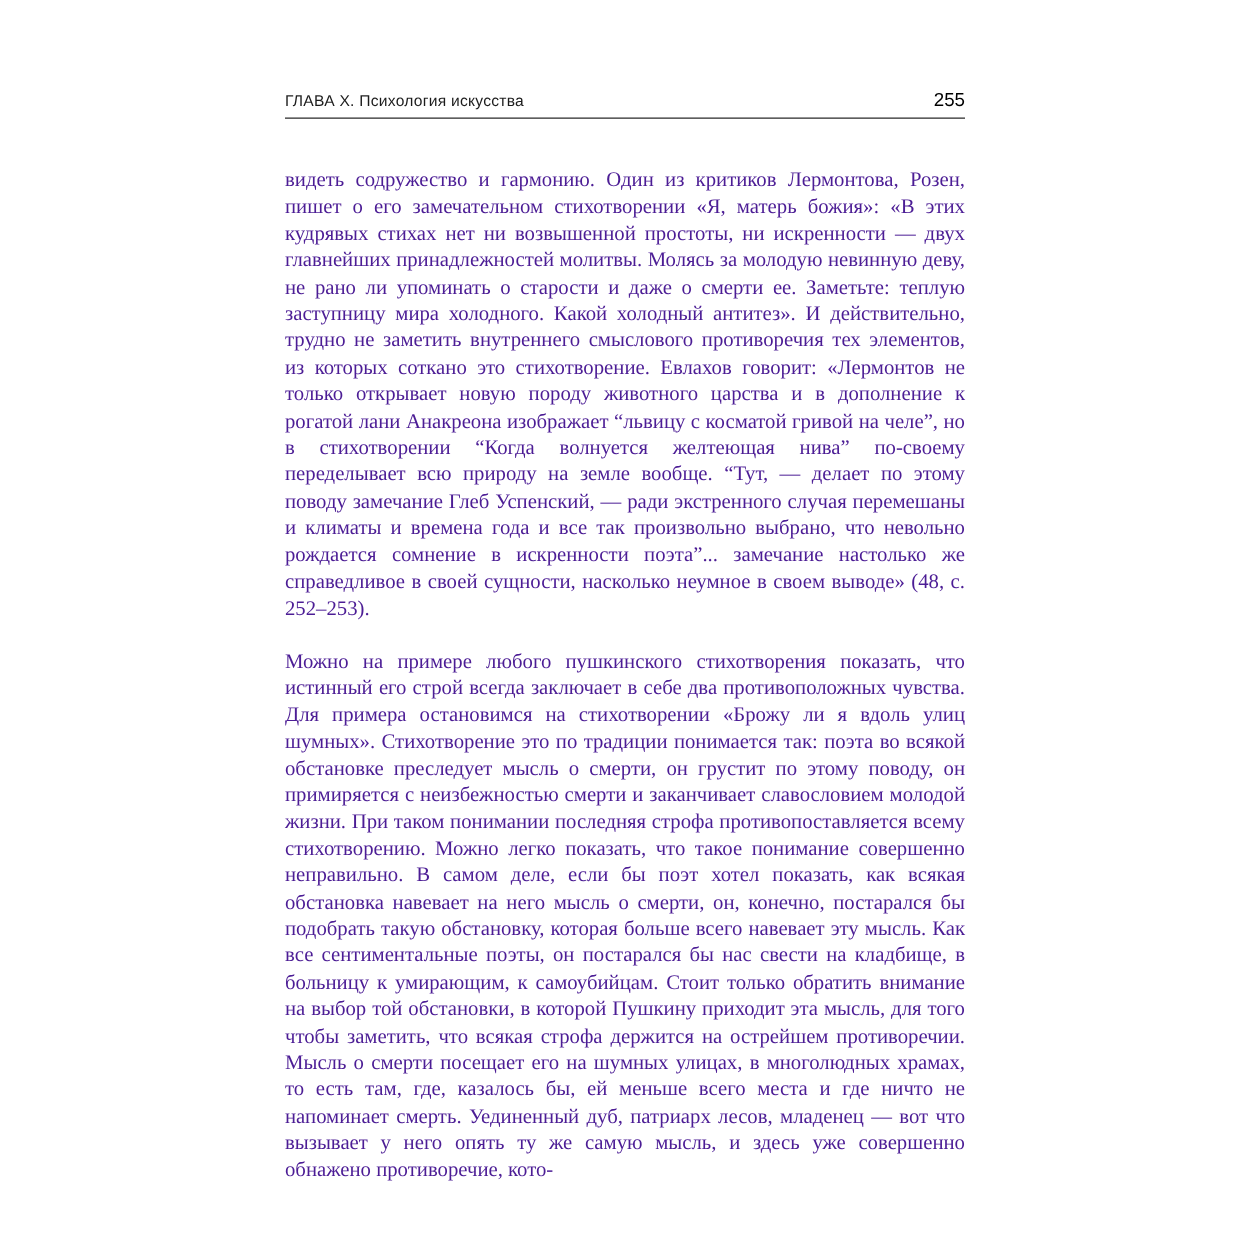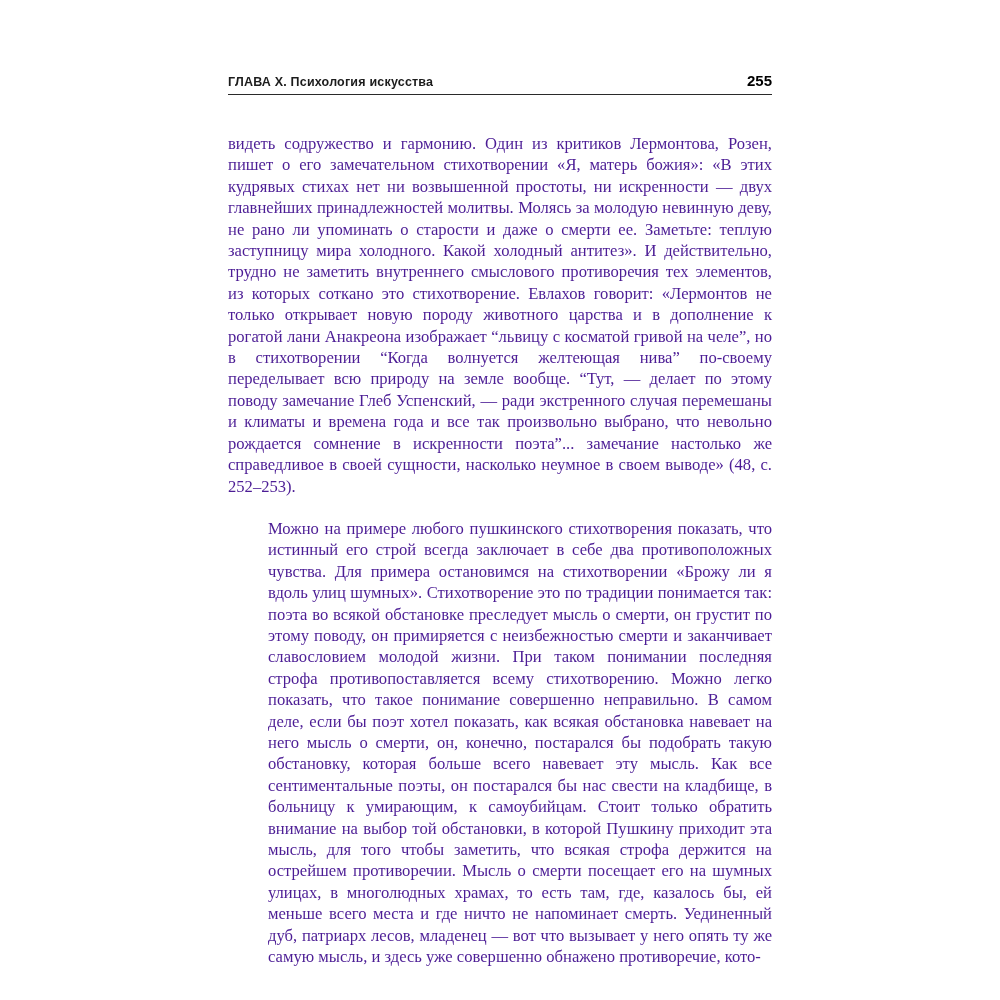--- a/index.html
+++ b/index.html
@@ -25,42 +25,41 @@
       justify-content: space-between;
       align-items: baseline;
       font-family: "Liberation Sans", sans-serif;
       color: #1c1c1c;
       padding-bottom: 5px;
       border-bottom: 1.5px solid #2a2a2a;
     }
     .running-head .chapter-title {
       font-size: 12.5px;
       letter-spacing: 0.2px;
-      font-weight: 700;
+      font-weight: 400;
     }
     .running-head .page-num {
       font-size: 15px;
-      font-weight: 700;
+      font-weight: 400;
       color: #000;
     }
     .body-text {
       margin-top: 38px;
       font-family: "Liberation Serif", "DejaVu Serif", serif;
       font-size: 16.6px;
       line-height: 21.4px;
       color: #4c1d95;
       text-align: justify;
     }
     .body-text p {
       margin: 0;
       padding: 0;
     }
     .body-text p + p {
       margin-top: 21px;
-      margin-left: 40px;
     }
   </style>
 </head>
 <body>
 
 <div class="page">
   <div class="running-head">
     <span class="chapter-title">ГЛАВА X. Психология искусства</span>
     <span class="page-num">255</span>
   </div>

